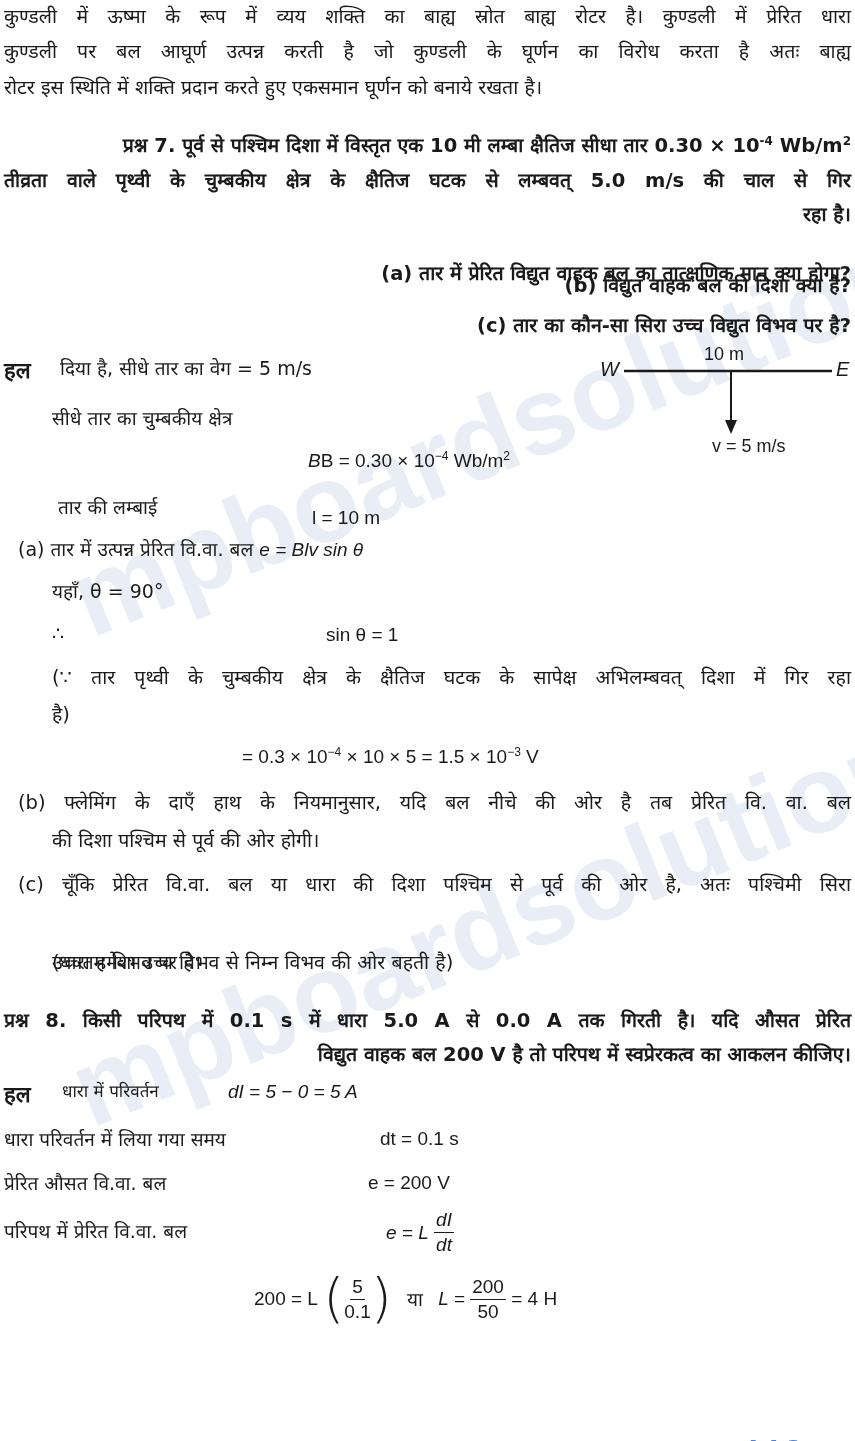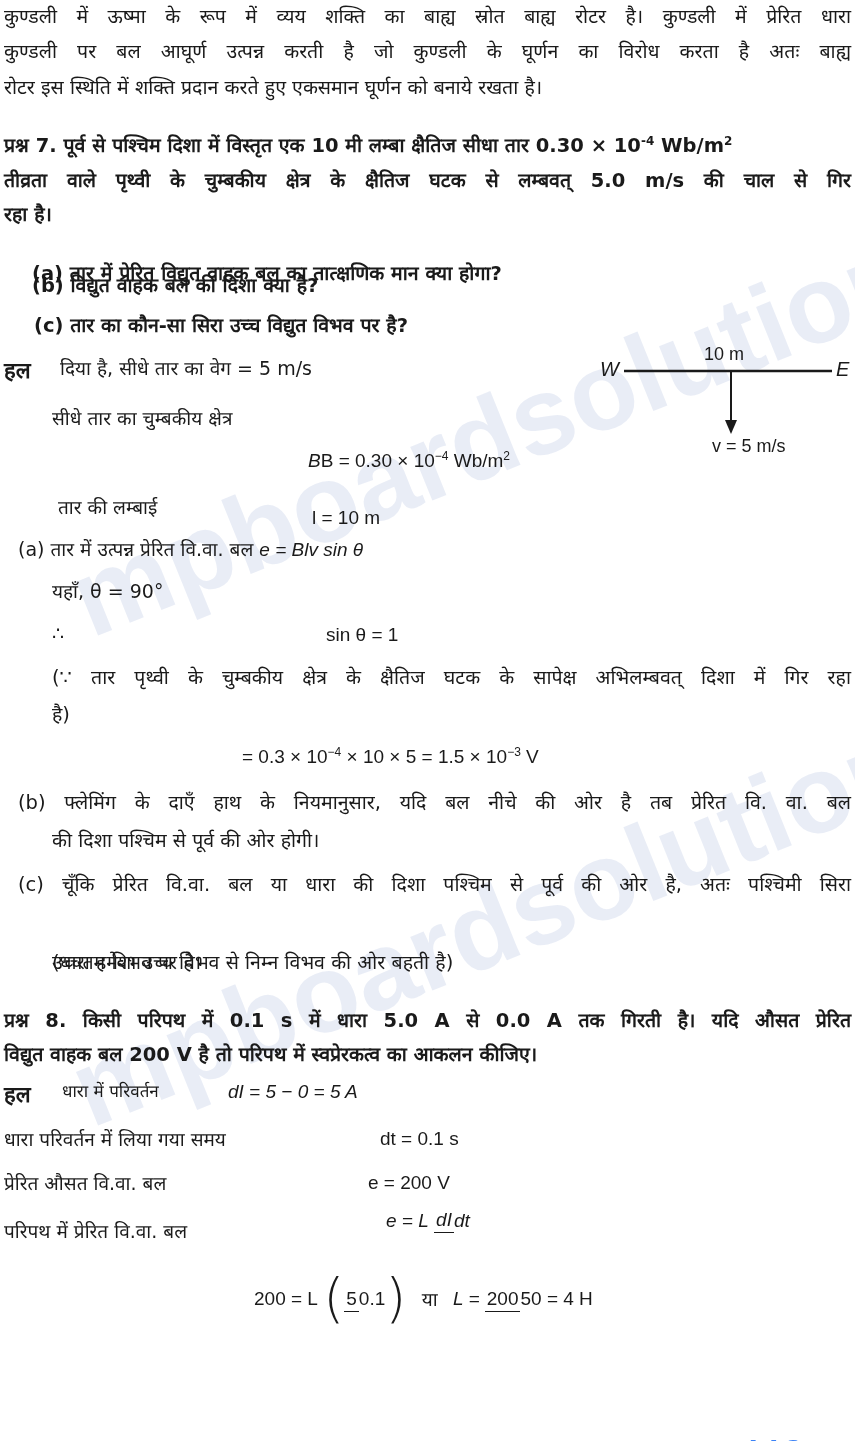--- a/index.html
+++ b/index.html
@@ -7,28 +7,28 @@
     width:855px; height:1441px; background:#ffffff; position:relative; overflow:hidden;
     font-family:"DejaVu Sans", "Liberation Sans", sans-serif; color:#1a1a1a;
   }
   .wm {
     position:absolute; font-family:"Liberation Sans", sans-serif; font-weight:bold;
     color:rgba(120,140,200,0.16); font-size:110px; transform:rotate(-22deg);
     white-space:nowrap; pointer-events:none;
   }
   .line { position:absolute; left:4px; right:4px; font-size:19.5px; line-height:30px; white-space:nowrap; }
   .just { text-align:justify; text-align-last:justify; }
-  .b { font-weight:bold; }
+  .b { font-weight:bold;text-align:right; }
   .q-head { font-weight:bold; }
   .hal { font-weight:bold; font-size:22px; }
   .math { font-family:"Liberation Sans", sans-serif; font-size:19px; }
   .it { font-style:italic; }
   sup { font-size:12px; vertical-align:super; line-height:0; }
   .abs { position:absolute; white-space:nowrap; }
-  .frac { display:inline-flex; flex-direction:row; align-items:center; vertical-align:middle; font-family:"Liberation Sans", sans-serif; font-size:19px; line-height:24px;text-align:right; }
+  .frac { display:inline-flex; flex-direction:column; align-items:center; vertical-align:middle; font-family:"Liberation Sans", sans-serif; font-size:19px; line-height:24px;text-align:right; }
   .frac .num { border-bottom:1.5px solid #1a1a1a; padding:0 2px; }
   .paren { font-size:54px; font-weight:100; vertical-align:middle; line-height:54px; font-family:"DejaVu Sans", sans-serif; }
   .page-num { position:absolute; left:742px; top:1402px; font-family:Liberation Mono, monospace; font-weight:bold; font-size:34px; color:#3b82f6;margin-top:32px; }
 </style>
 </head>
 <body>
 
 <div class="wm" style="left:30px; top:300px;">mpboardsolutionss.com</div>
 <div class="wm" style="left:30px; top:790px;">mpboardsolutionss.com</div>
 

